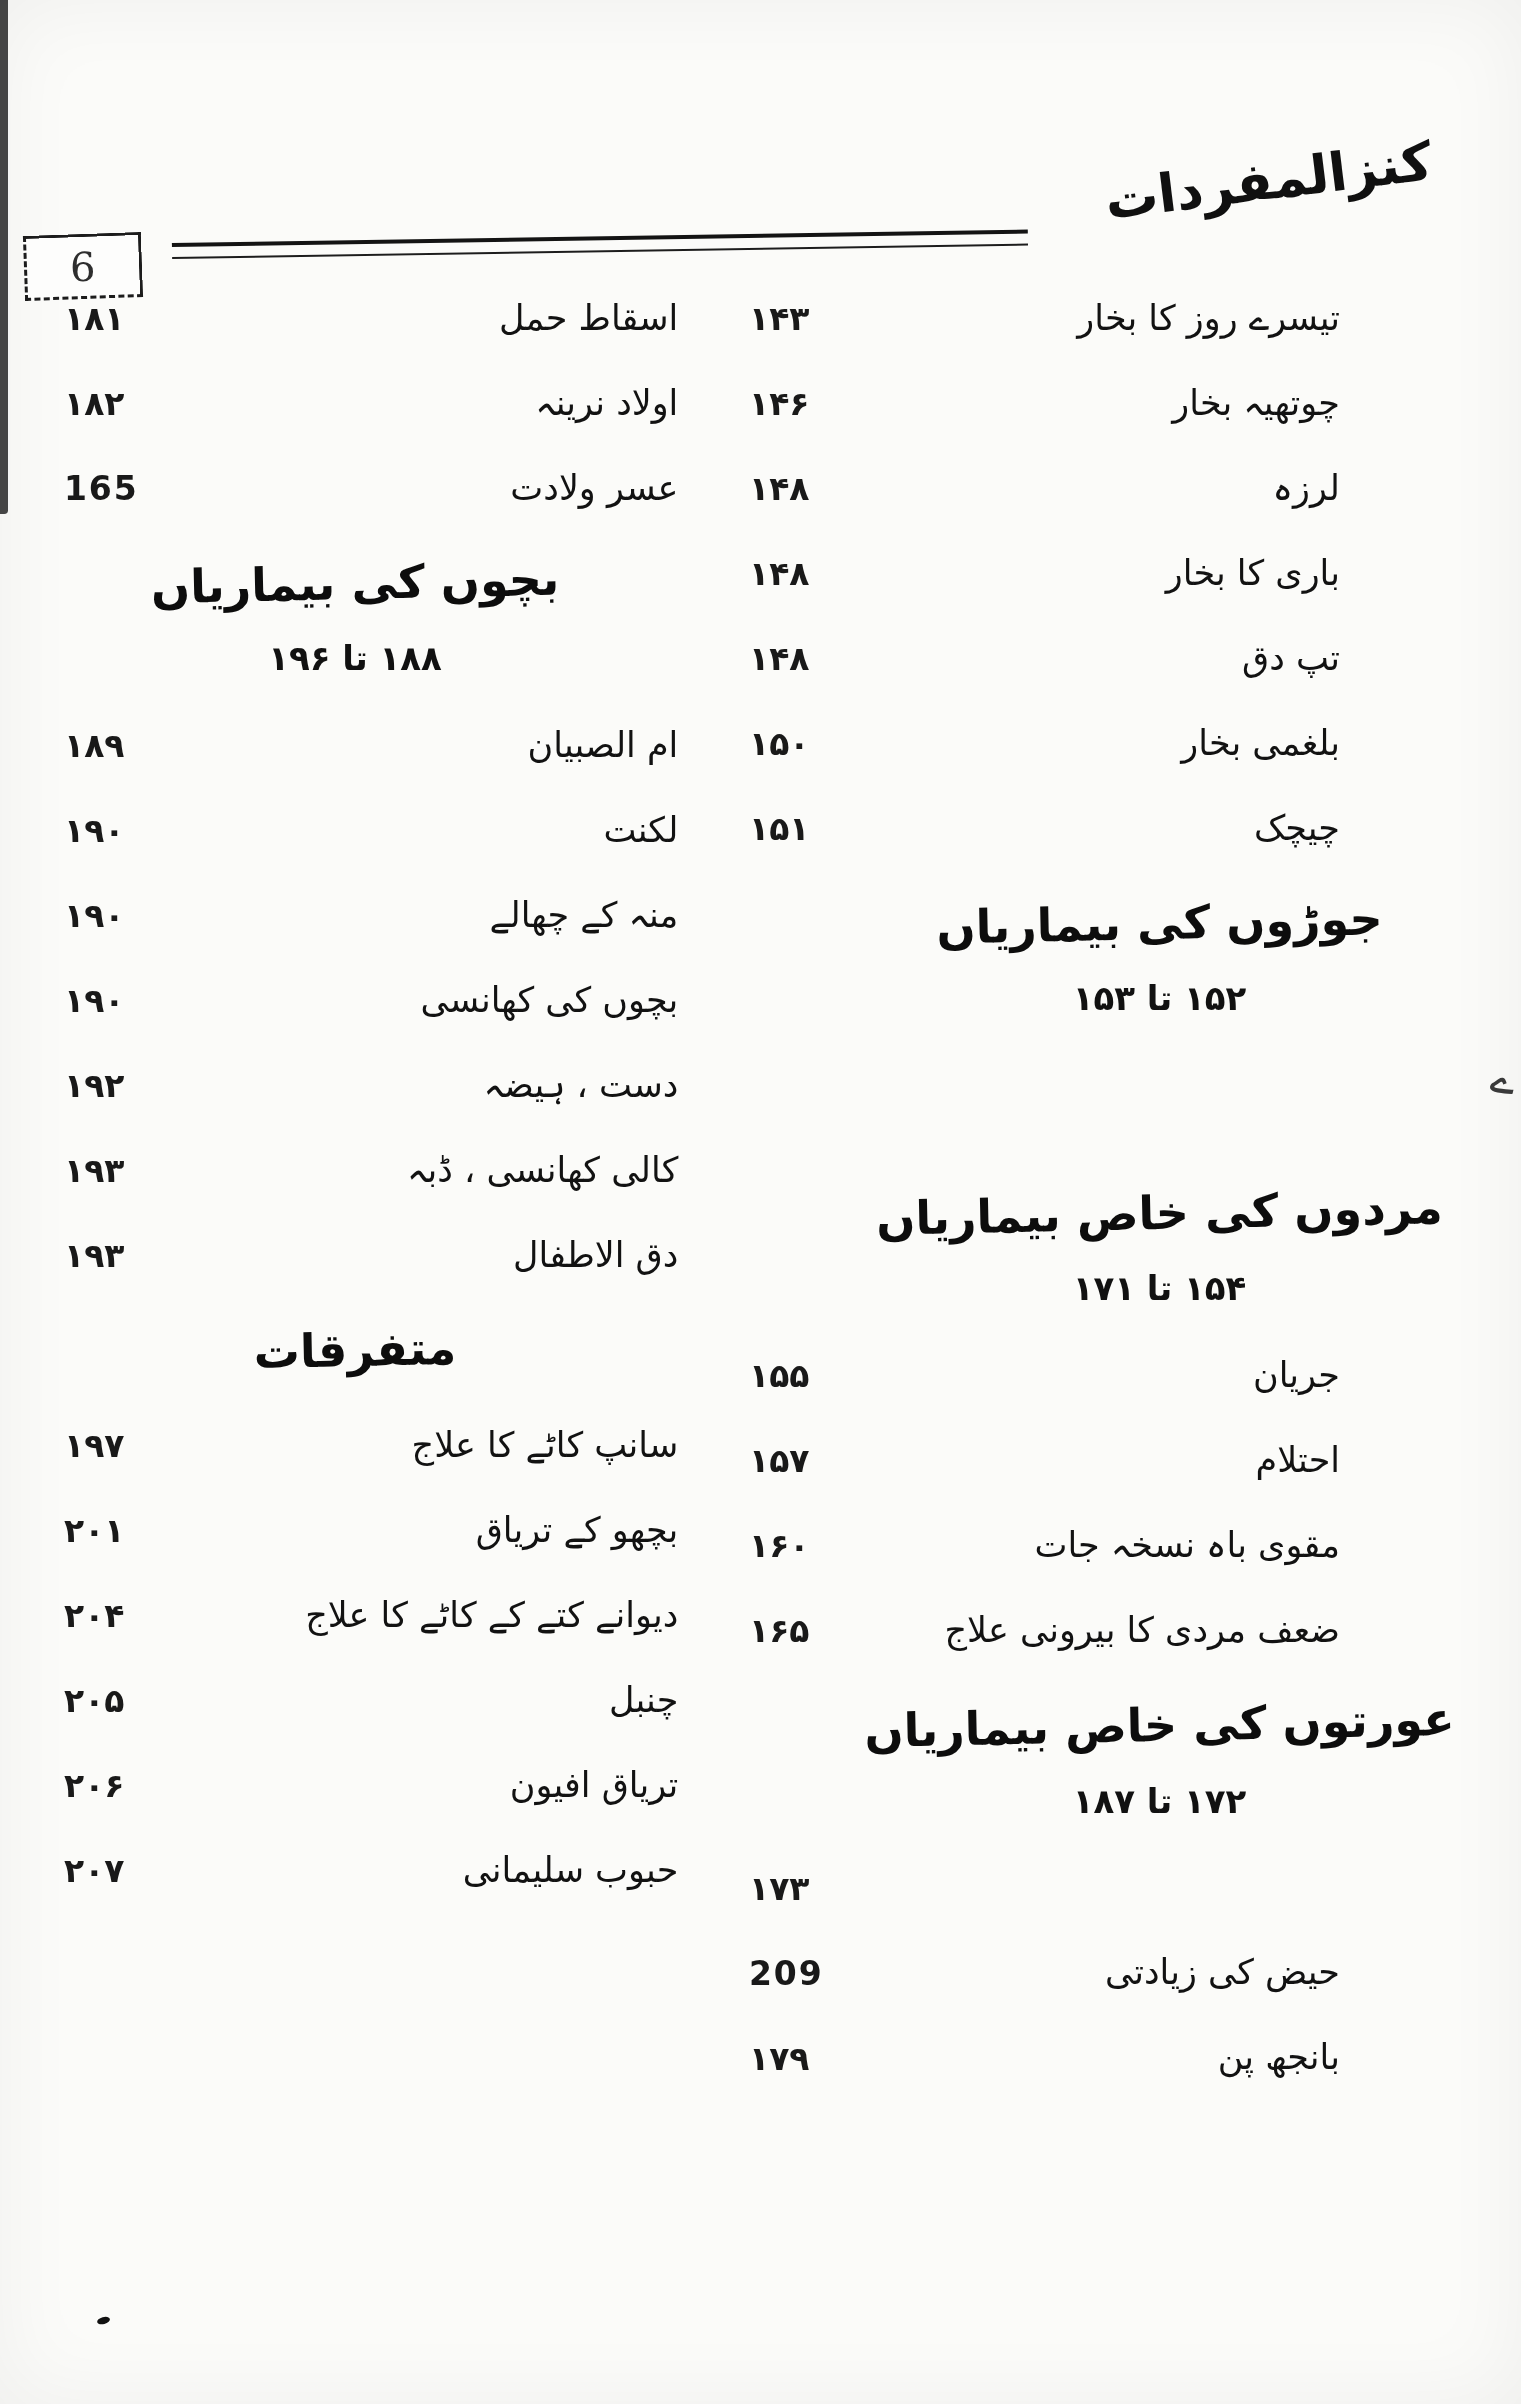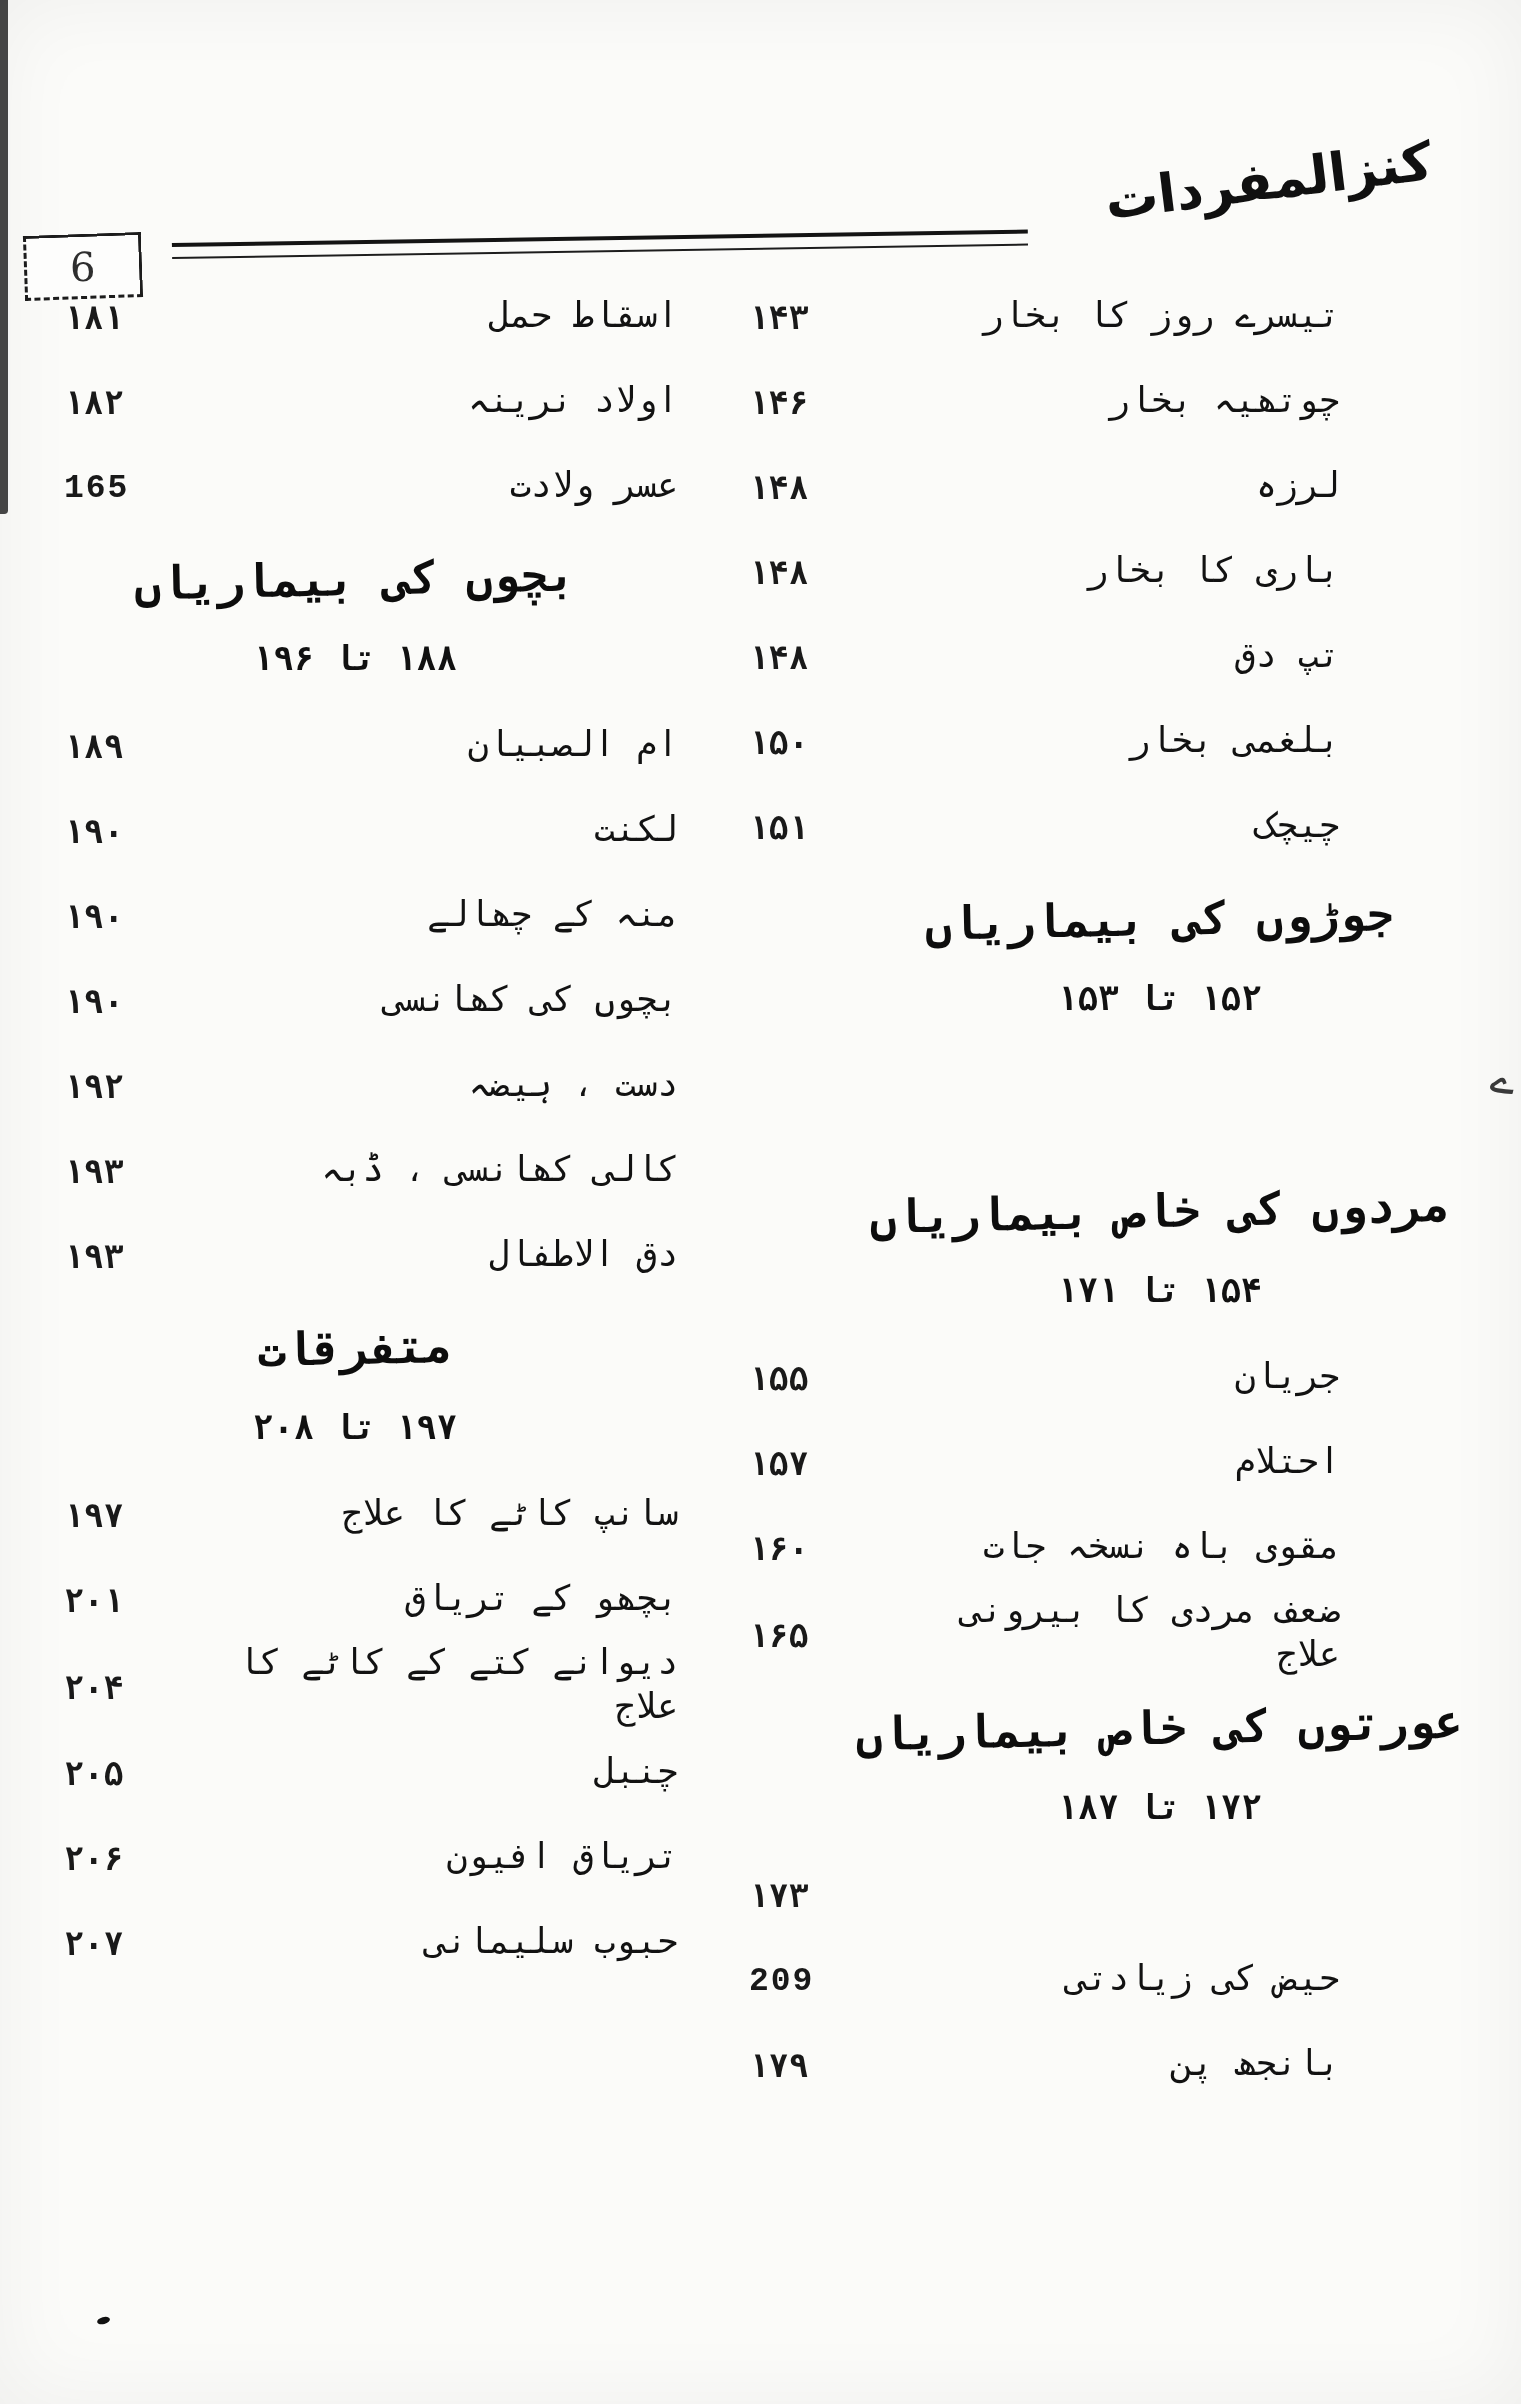--- a/index.html
+++ b/index.html
@@ -32,21 +32,21 @@
     transform:rotate(-0.9deg);transform-origin:left center;
   }
   .book-title{
     position:absolute;right:88px;top:150px;
     font-size:53px;font-weight:bold;color:#101010;
     transform:rotate(-7deg);
     letter-spacing:1px;
     white-space:nowrap;
   }
   
-  .col{position:absolute;top:276px;display:flex;flex-direction:column;font-family:Liberation Mono, monospace;}
+  .col{position:absolute;top:276px;display:flex;flex-direction:column;}
   .col-right{right:38px;width:761px;}
   .col-left{left:27px;width:658px;}
   .row{
     display:flex;flex-direction:row;justify-content:space-between;align-items:center;
     min-height:85px;direction:ltr;
   }
   .row .num{
     font-size:33px;font-weight:bold;color:#191919;
     min-width:124px;text-align:left;padding-left:27px;letter-spacing:1.9px;
     direction:rtl;
@@ -193,21 +193,20 @@
       <div class="row">
         <span class="num">۱۹۳</span>
         <span class="entry-title">کالی کھانسی ، ڈبہ</span>
       </div>
       <div class="row">
         <span class="num">۱۹۳</span>
         <span class="entry-title">دق الاطفال</span>
       </div>
       <div class="section">
         <div class="sec-title">متفرقات</div>
-        <div class="sec-range">۱۹۷ تا ۲۰۸</div>
       </div>
       <div class="row">
         <span class="num">۱۹۷</span>
         <span class="entry-title">سانپ کاٹے کا علاج</span>
       </div>
       <div class="row">
         <span class="num">۲۰۱</span>
         <span class="entry-title">بچھو کے تریاق</span>
       </div>
       <div class="row">

